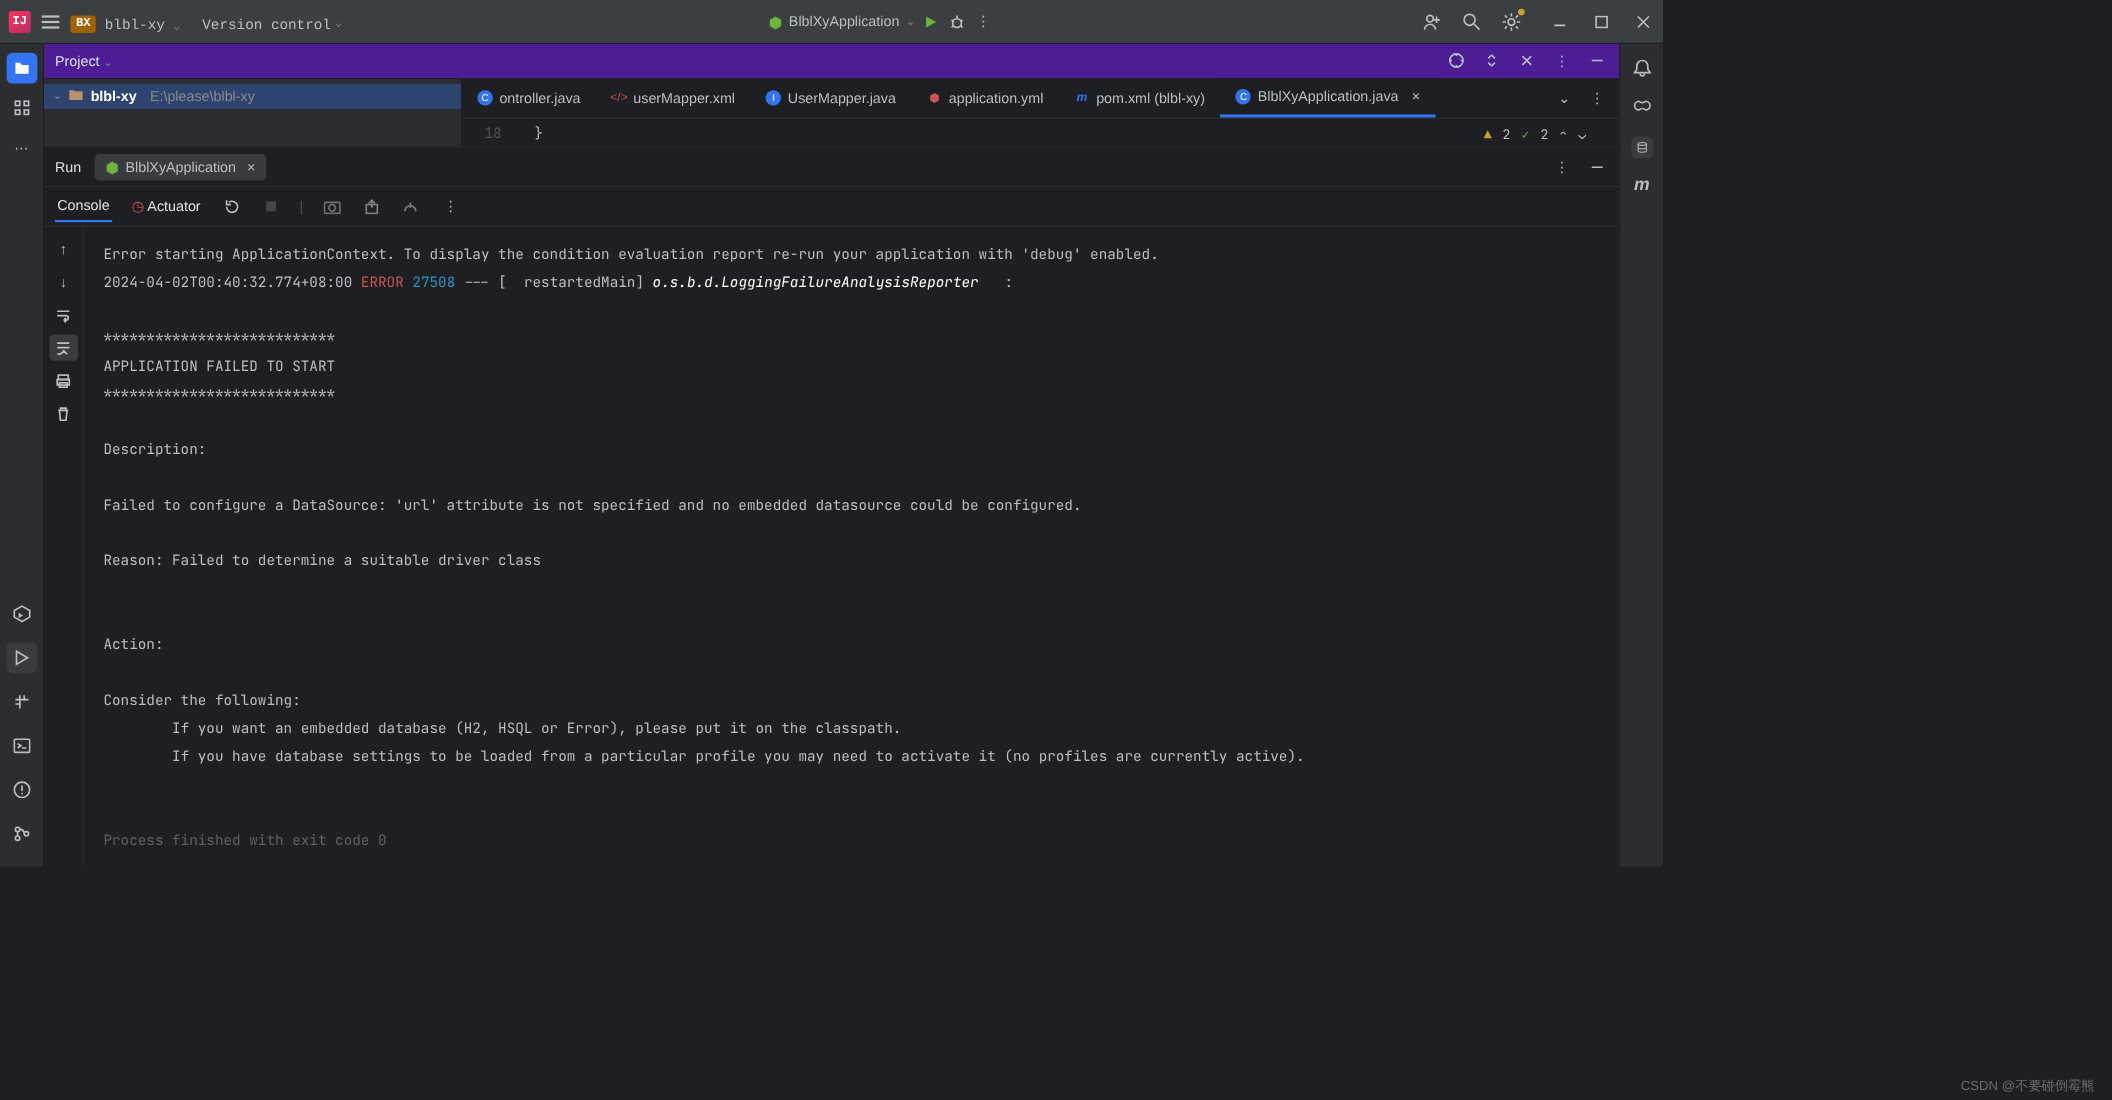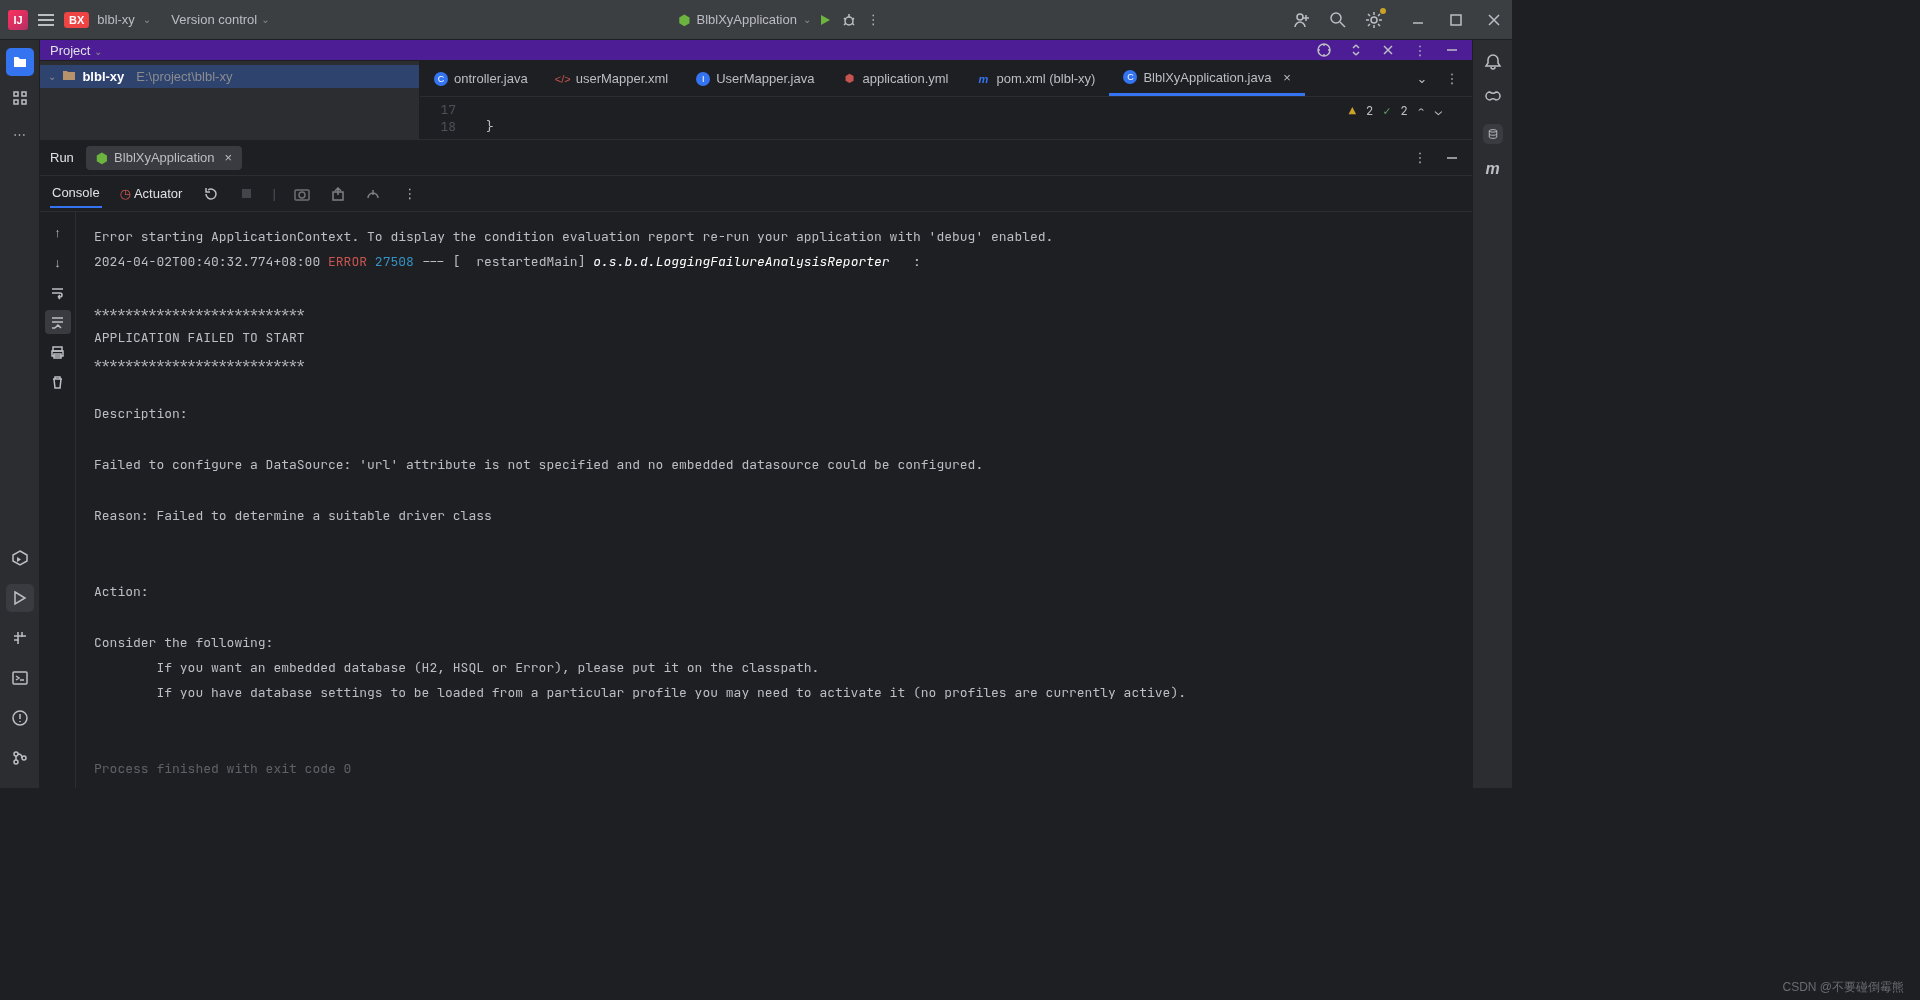--- a/index.html
+++ b/index.html
@@ -1,22 +1,22 @@
 <!DOCTYPE html>
 <html><head>
 <meta charset="utf-8">
 <style>
 * { margin: 0; padding: 0; box-sizing: border-box; }
 body { font-family: -apple-system, "Segoe UI", sans-serif; background: #1e1f22; color: #bcbec4; font-size: 13px; width: 1512px; height: 788px; overflow: hidden; }
 .titlebar { height: 40px; background: #3c3f41; display: flex; align-items: center; padding: 0 8px; border-bottom: 1px solid #1e1f22; }
-.titlebar-left { display: flex; align-items: center; gap: 8px; }
+.titlebar-left { display: flex; align-items: flex-end; gap: 8px; font-family: Liberation Mono, monospace; }
 .app-logo { width: 20px; height: 20px; background: linear-gradient(135deg, #fe315d, #b52e65); border-radius: 3px; display: flex; align-items: center; justify-content: center; font-size: 11px; font-weight: bold; color: #fff; }
 .hamburger { display: flex; flex-direction: column; gap: 3px; padding: 4px; cursor: pointer; }
 .hamburger span { width: 16px; height: 2px; background: #bcbec4; }
-.proj-badge { background: #ef4444; color: #fff; padding: 2px 5px; border-radius: 3px; font-size: 11px; font-weight: bold; }
+.proj-badge { background: #a16207; color: #fff; padding: 2px 5px; border-radius: 3px; font-size: 11px; font-weight: bold; }
 .proj-name { color: #bcbec4; font-size: 13px; }
 .vc-dropdown { color: #bcbec4; font-size: 13px; margin-left: 12px; display: flex; align-items: center; gap: 4px; }
 .titlebar-center { flex: 1; display: flex; justify-content: center; align-items: center; gap: 4px; }
 .titlebar-right { display: flex; align-items: center; gap: 16px; }
 .run-config { display: flex; align-items: center; gap: 6px; color: #bcbec4; }
 .spring-icon { color: #6db33f; font-size: 14px; }
 .play-icon { color: #6db33f; }
 .bug-icon { color: #6db33f; }
 .iconbtn { width: 20px; height: 20px; display: flex; align-items: center; justify-content: center; cursor: pointer; color: #bcbec4; }
 .gear-dot { position: relative; }
@@ -251,21 +251,21 @@
     </div>
 
     <div class="upper-row">
       <div class="project-tree">
         <div class="tree-item">
           <span class="chevron">⌄</span>
           <span><svg width="14" height="14" viewBox="0 0 14 14">
                 <path d="M1 3h4l1 1h7v8H1z" fill="#b8926a" stroke="none"></path>
               </svg></span>
           <b>blbl-xy</b>
-          <span class="tree-path">E:\project\blbl-xy</span>
+          <span class="tree-path">E:\please\blbl-xy</span>
         </div>
       </div>
       <div class="editor-area">
         <div class="editor-tabs">
           <div class="etab">
               <span class="tab-icon java-icon">C</span>
               <span>ontroller.java</span>
             </div>
           <div class="etab">
               <span class="tab-icon xml-icon">&lt;/&gt;</span>
@@ -287,24 +287,20 @@
               <span class="tab-icon java-icon">C</span>
               <span>BlblXyApplication.java</span>
               <span style="margin-left:6px">×</span>
             </div>
           <div class="etab-actions">
             <span class="iconbtn">⌄</span>
             <span class="iconbtn">⋮</span>
           </div>
         </div>
         <div class="code-area">
-          <div class="gutter-row">
-              <span class="line-no">17</span>
-              <span class="code-text"></span>
-            </div>
           <div class="gutter-row">
               <span class="line-no">18</span>
               <span class="code-text">}</span>
             </div>
           <div class="inspect-badges">
             <span class="warn-tri">▲</span>
               <span>2</span>
             <span class="green-ck">✓</span>
               <span>2</span>
             <span>⌃</span>

